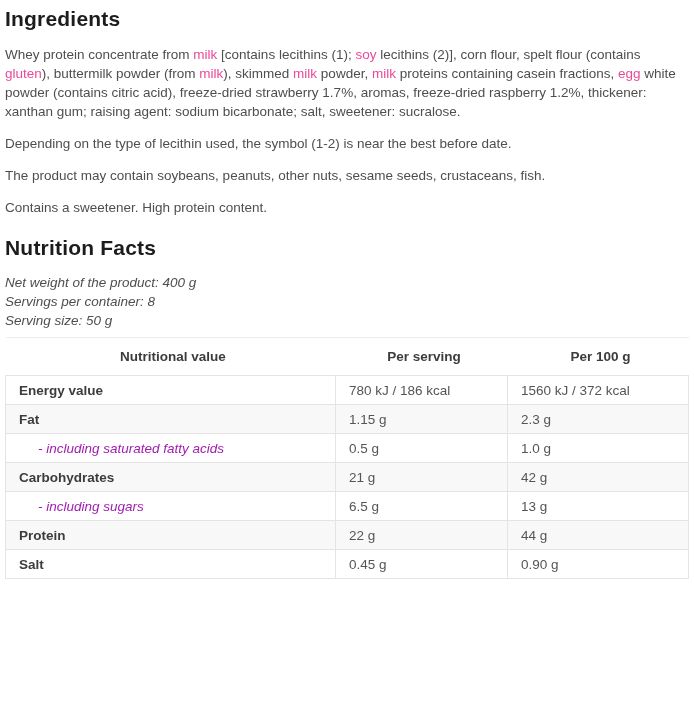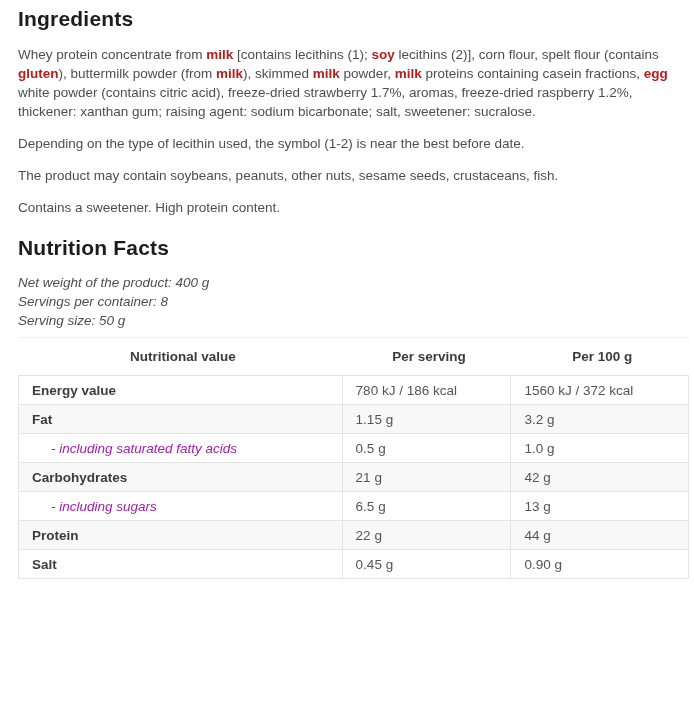--- a/index.html
+++ b/index.html
@@ -5,39 +5,39 @@
   * { box-sizing: border-box; margin: 0; padding: 0; }
   html, body { background: #ffffff; }
   body {
     width: 694px;
     height: 708px;
     overflow: hidden;
     font-family: "Liberation Sans", sans-serif;
     color: #4e4e4e;
     -webkit-font-smoothing: antialiased;
   }
-  .page { padding: 6px 5px 0 18px; }
+  .page { padding: 6px 5px 0 5px; }
 
   .section-heading {
     font-size: 21px;
     line-height: 26px;
     font-weight: 700;
     color: #1c1c1c;
     letter-spacing: 0.2px;
     margin: 0 0 13px 0;
   }
   .section-heading.nf { margin-top: 18px; margin-bottom: 12px; }
 
   .body-text {
     font-size: 13.5px;
     line-height: 19px;
     color: #4e4e4e;
     margin: 0 0 13px 0;
   }
-  .body-text strong { font-weight: 700; color: #b91c1c; }
+  .body-text strong { font-weight: 400; color: #ec4899; }
 
   .serving-info {
     font-size: 13.5px;
     line-height: 19px;
     color: #4e4e4e;
     margin-bottom: 7px;
     font-style: italic;
   }
 
   table.nutrition-table {
@@ -111,21 +111,21 @@
     </thead>
     <tbody>
         <tr>
           <td class="label-cell">Energy value</td>
           <td>780 kJ / 186 kcal</td>
           <td>1560 kJ / 372 kcal</td>
         </tr>
         <tr>
           <td class="label-cell">Fat</td>
           <td>1.15 g</td>
-          <td>3.2 g</td>
+          <td>2.3 g</td>
         </tr>
         <tr>
           <td class="label-cell indent">- including saturated fatty acids</td>
           <td>0.5 g</td>
           <td>1.0 g</td>
         </tr>
         <tr>
           <td class="label-cell">Carbohydrates</td>
           <td>21 g</td>
           <td>42 g</td>

